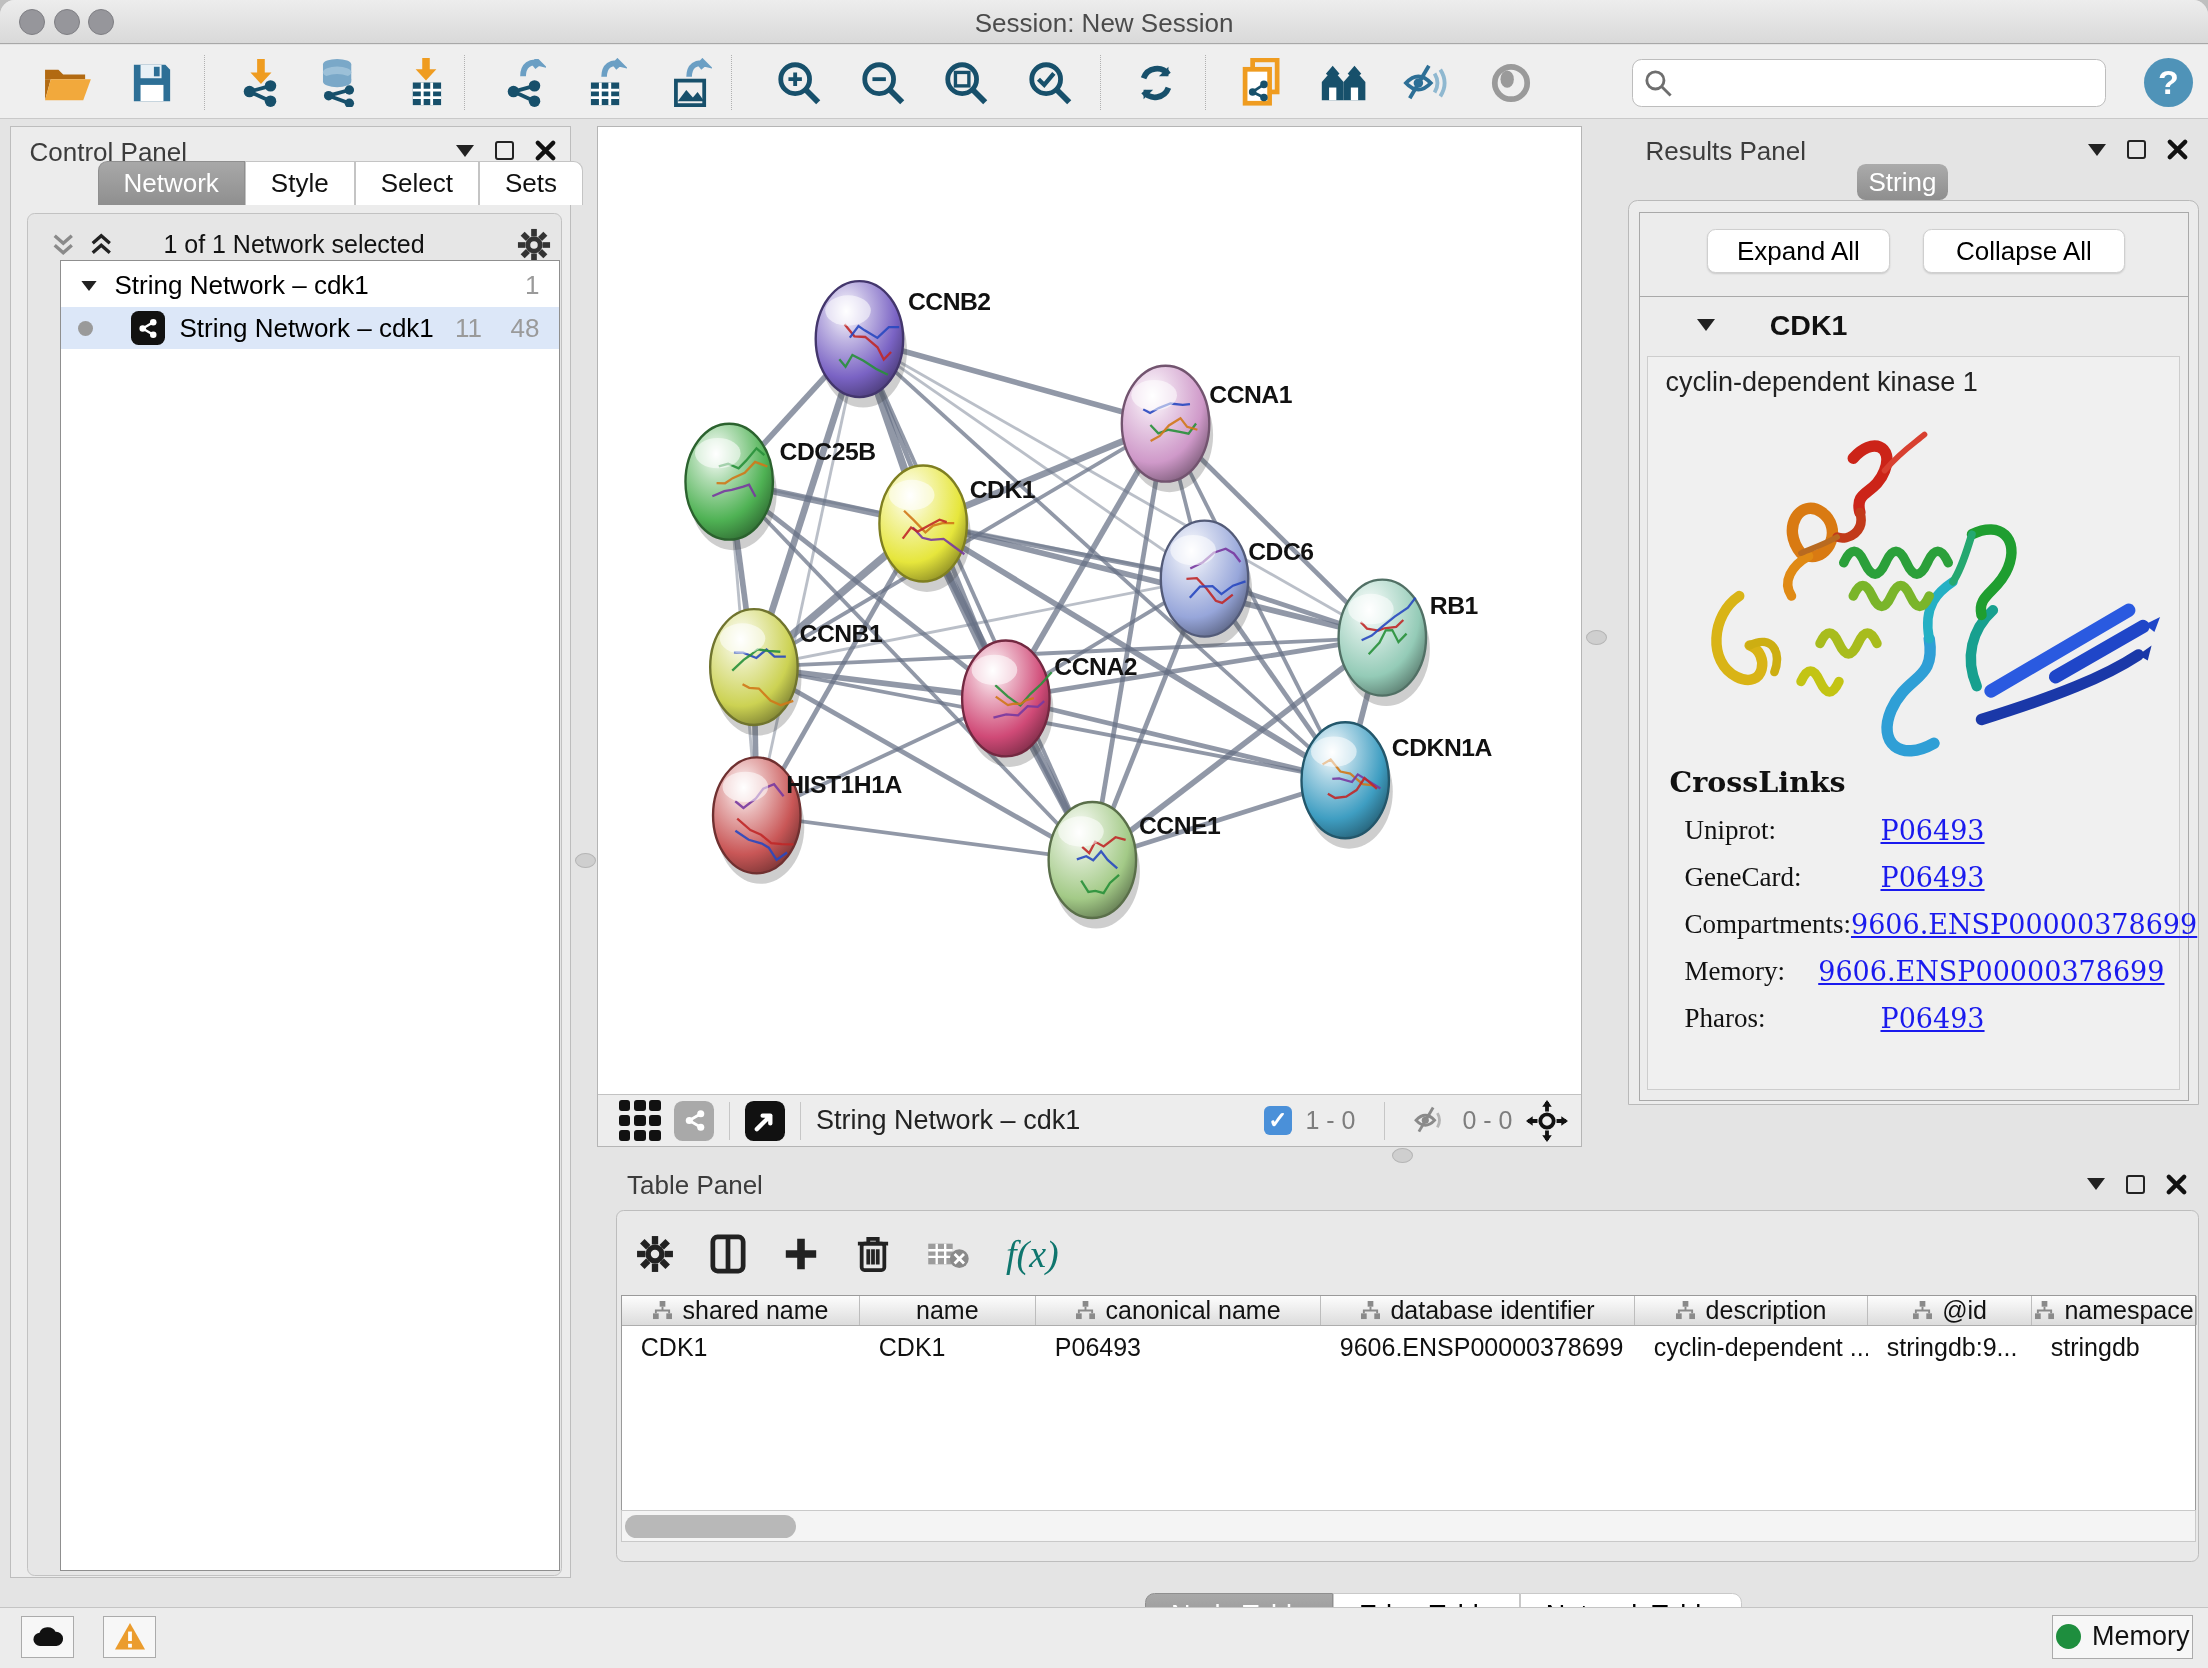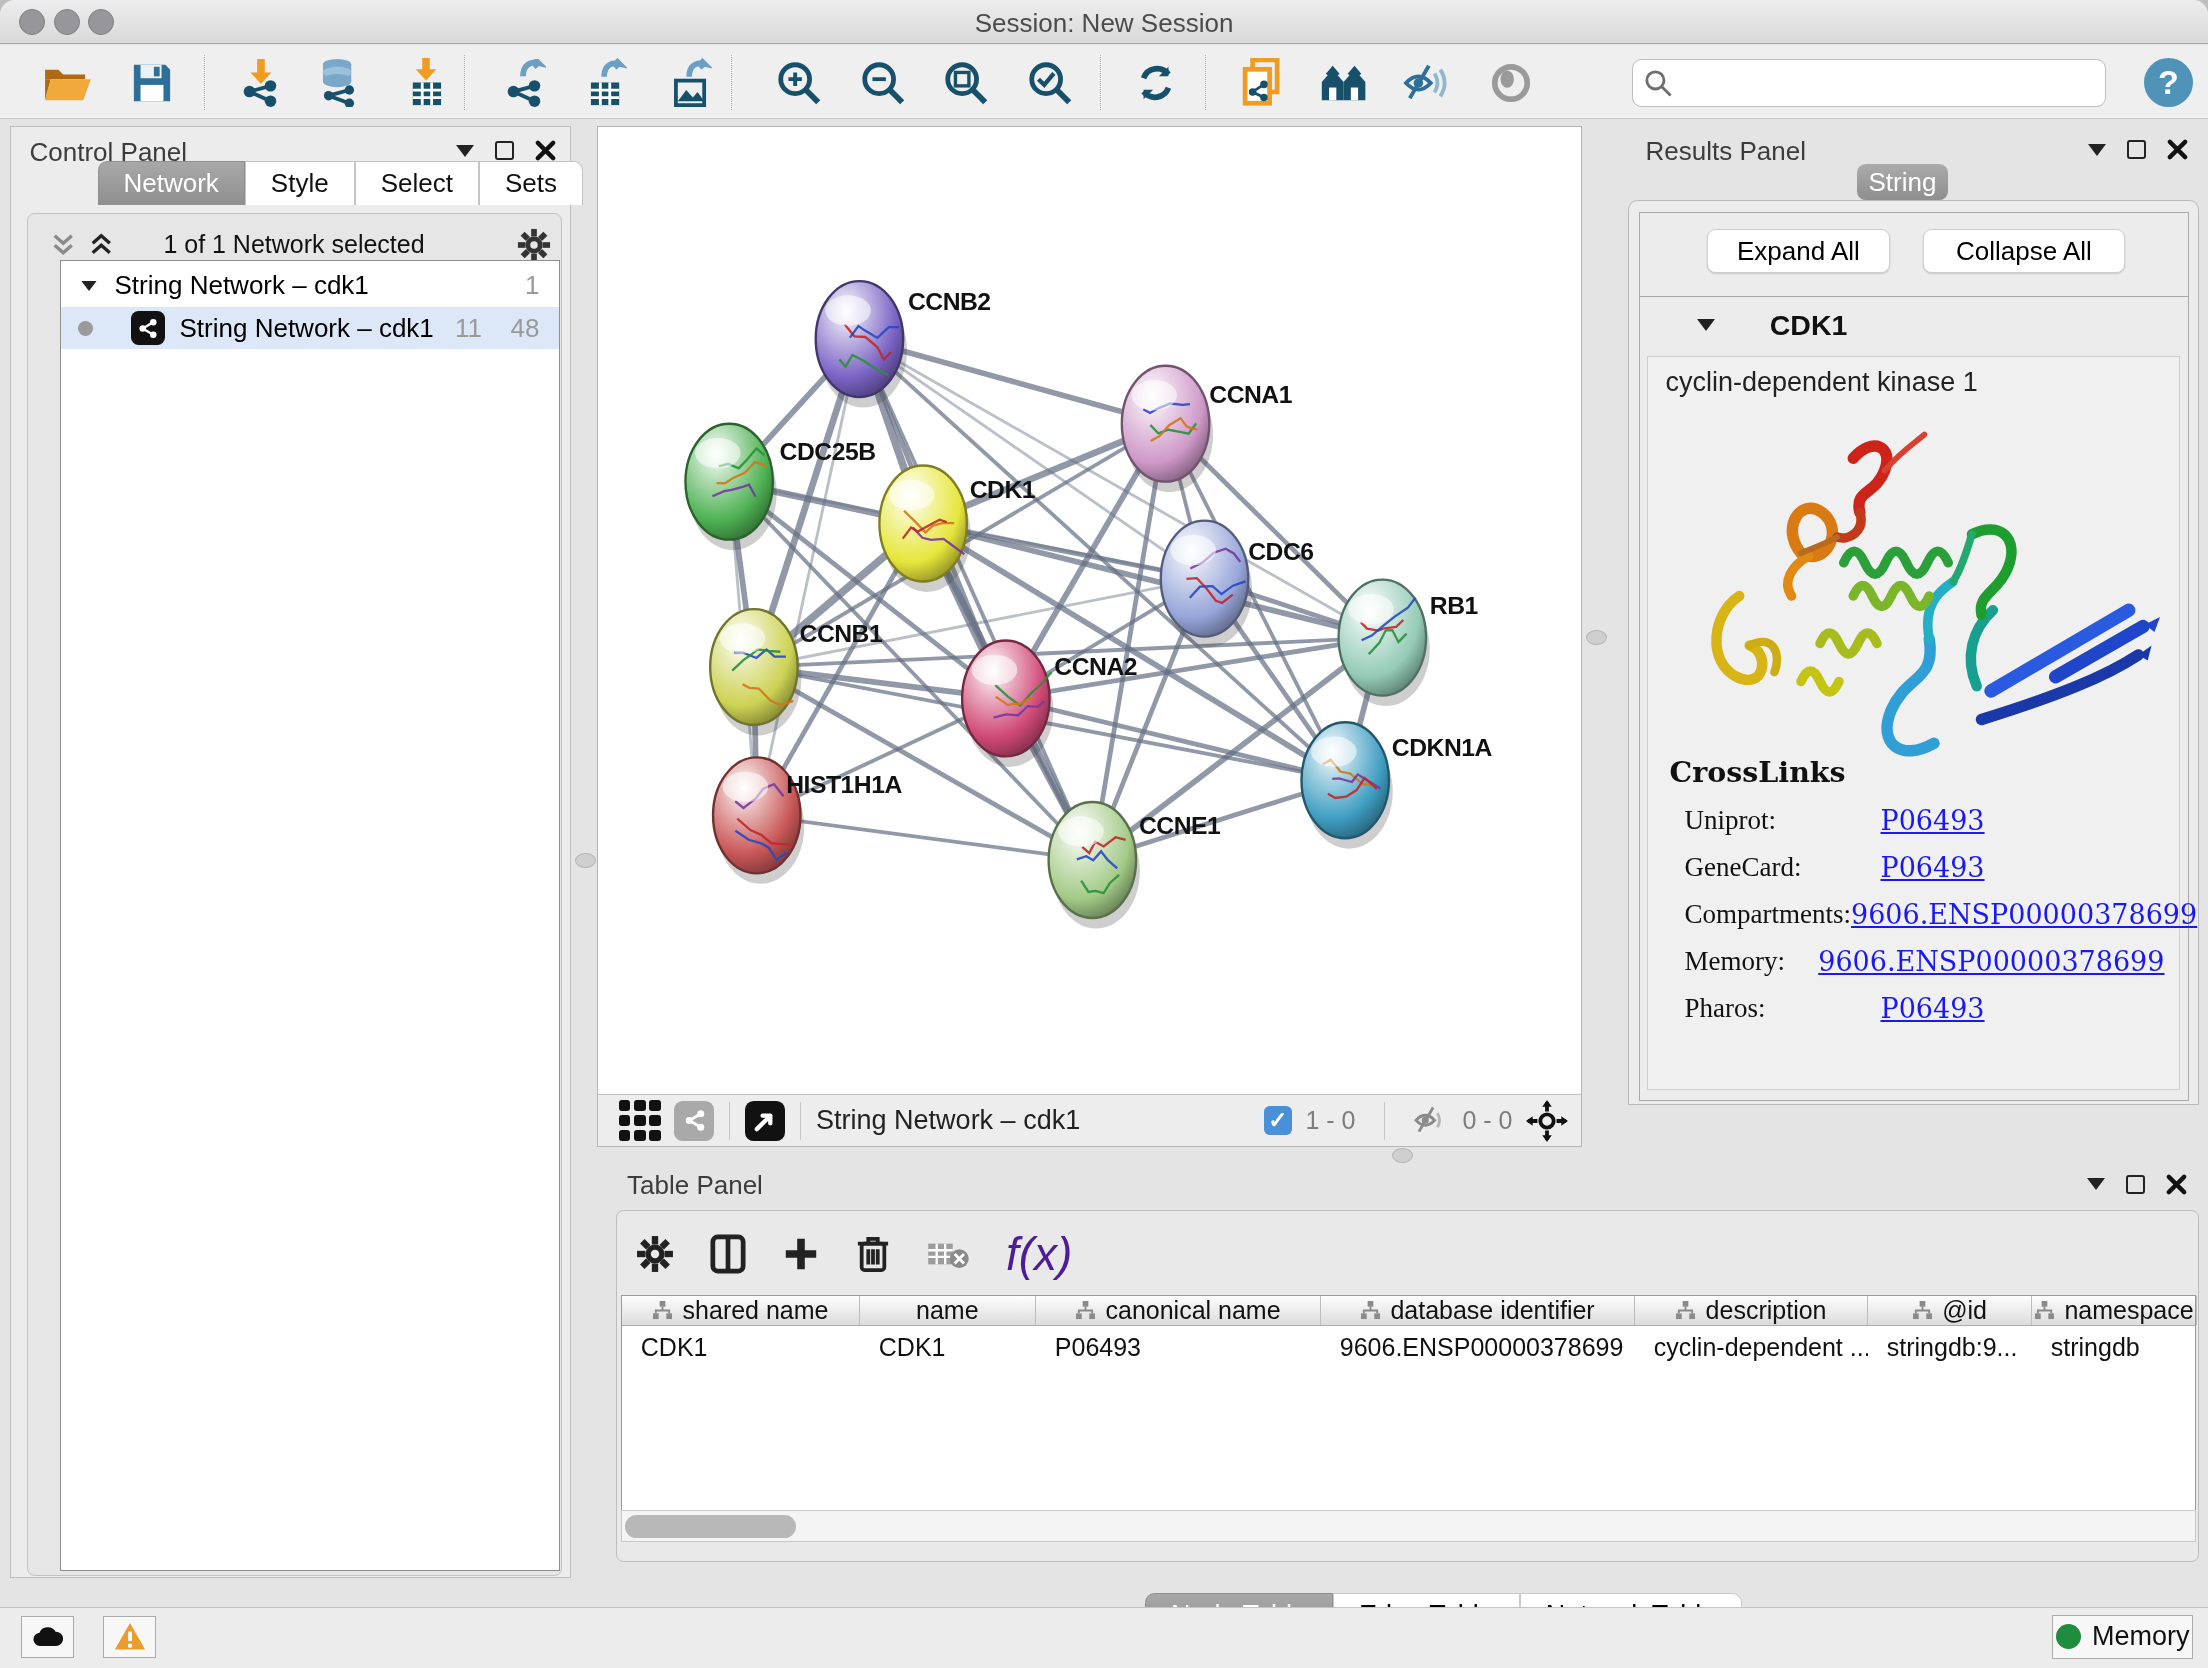--- a/index.html
+++ b/index.html
@@ -81,21 +81,21 @@
     border:1px solid #b9b9b9;border-radius:9.5px 9.5px 0 0;}
   #rp-btnbox{position:absolute;left:9.5px;top:11.4px;width:550px;height:98px;border:1.9px solid #a9a9a9;background:#ececec;}
   .rp-btn{position:absolute;top:16px;height:44px;background:#fff;border:1px solid #cfcfcf;border-radius:8.6px;
     font-size:26px;display:flex;align-items:center;justify-content:center;box-shadow:0 1px 1.9px rgba(0,0,0,.15);}
   #rp-protein-box{position:absolute;left:9.5px;top:95px;width:550px;height:805px;border:1.9px solid #a9a9a9;background:#ececec;}
   #protein-header{position:absolute;left:1.9px;top:1.9px;width:542px;height:53px;display:flex;align-items:center;}
   #protein-name{font-size:28.5px;font-weight:bold;color:#111;margin-left:55px;}
   #protein-inner{position:absolute;left:7.6px;top:59px;width:533px;height:734px;background:#f0f0f0;border:1px solid #cdcdcd;}
   #protein-desc{position:absolute;left:17px;top:9.5px;font-size:27px;color:#222;}
   #protein-img{position:absolute;left:9.5px;top:49px;}
-  #crosslinks{position:absolute;left:21px;top:398px;width:495px;font-family:"DejaVu Serif",serif;}
+  #crosslinks{position:absolute;left:21px;top:408px;width:495px;font-family:"DejaVu Serif",serif;}
   #crosslinks-heading{font-size:28.5px;font-weight:bold;color:#111;font-family:"DejaVu Serif",serif;}
   .cl-row{display:flex;margin-top:16px;font-size:27px;}
   .cl-label{width:196px;color:#111;margin-left:15px;font-family:Liberation Serif, serif;}
   .cl-link{color:#1a1aee;text-decoration:underline;font-family:"DejaVu Serif",serif;}
 
   
   #table-panel{position:absolute;left:597px;top:1164px;width:1611px;height:443px;}
   #tp-title{position:absolute;left:30px;top:5.7px;}
   #tp-icons{right:21px;top:9.5px;}
   #tp-box{position:absolute;left:19px;top:46px;width:1583px;height:352px;background:#e9e9e9;
@@ -744,21 +744,21 @@
         <svg width="34" height="40" viewBox="0 0 36 42">
           <rect x="6" y="10" width="24" height="28" rx="3" fill="none" stroke="#222" stroke-width="4"></rect>
           <path d="M2 10 h32 M13 10 v-5 h10 v5 M13 16 v16 M18 16 v16 M23 16 v16" stroke="#222" stroke-width="4" fill="none"></path>
         </svg>
         <svg width="44" height="32" viewBox="0 0 46 34">
           <rect x="2" y="6" width="26" height="22" fill="#9c9c9c"></rect>
           <path d="M2 13 h26 M2 20 h26 M11 6 v22 M20 6 v22" stroke="#fff" stroke-width="2.5"></path>
           <circle cx="35" cy="22" r="10" fill="#8a8a8a"></circle>
             <path d="M30 17 l10 10 M40 17 l-10 10" stroke="#fff" stroke-width="3"></path>
         </svg>
-        <span style="font-family:Liberation Sans, sans-serif;font-style:italic;font-size:46px;color:#4c1d95">f(x)</span>
+        <span style="font-family:Liberation Serif, serif;font-style:italic;font-size:38px;color:#0f766e">f(x)</span>
       </div>
       <div id="tp-table">
         <div id="tp-header">
             <div class="th" style="width: 238px;">
               <svg width="21" height="19" viewBox="0 0 22 20">
                 <rect x="8" y="0" width="6" height="6" fill="#8a8a8a"></rect>
                 <rect x="1" y="13" width="6" height="6" fill="#8a8a8a"></rect>
                 <rect x="15" y="13" width="6" height="6" fill="#8a8a8a"></rect>
                 <path d="M11 6 v4 M4 13 v-3 h14 v3" stroke="#8a8a8a" stroke-width="2" fill="none"></path>
               </svg>

